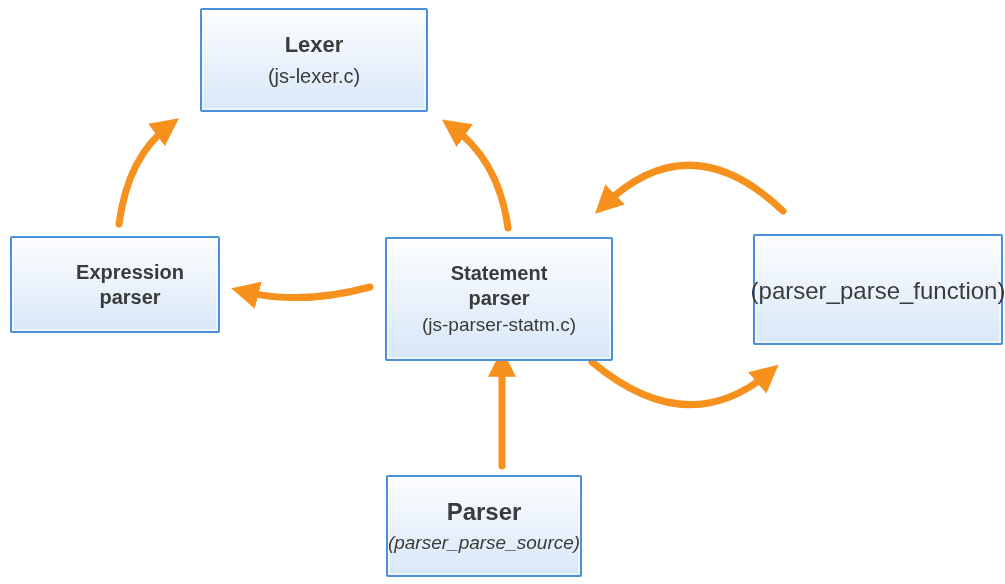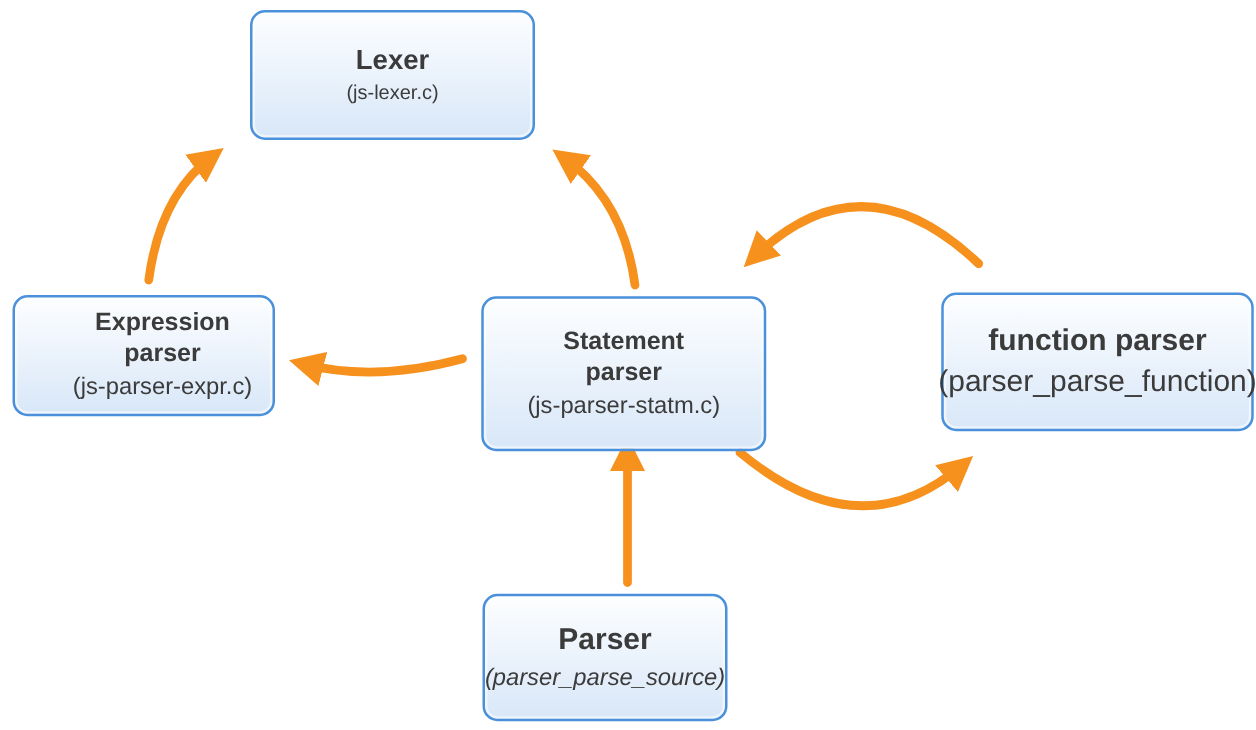--- a/index.html
+++ b/index.html
@@ -34,41 +34,41 @@
     stroke: var(--arrow);
     stroke-width: 7;
     stroke-linecap: round;
     marker-end: url(#arrowhead-marker);
   }
   .arrowhead { fill: var(--arrow); }
 
   .node {
     position: absolute;
     border: 2px solid var(--box_border);
-    border-radius: 12px;
+    border-radius: 2px;
     background: linear-gradient(180deg, var(--box_fill_top) 0%, var(--box_fill_bottom) 100%);
     box-shadow: inset 0 0 0 2px rgba(255,255,255,0.55);
     color: var(--text);
     display: flex;
     flex-direction: column;
     align-items: center;
     justify-content: center;
     text-align: center;
   }
   .node .title   { line-height: 1.25; }
   .node .subtitle{ line-height: 1.3; margin-top: 2px; }
 
   .node-lexer      { left: 200px; top: 8px;   width: 228px; height: 104px; }
   .node-expression { left: 10px;  top: 236px; width: 210px; height: 97px; padding-left: 30px;  }
   .node-statement  { left: 385px; top: 237px; width: 228px; height: 124px; }
   .node-function   { left: 753px; top: 234px; width: 250px; height: 111px; }
   .node-parser     { left: 386px; top: 475px; width: 196px; height: 102px; }
 
   .node-lexer .title      { font-size: 22px; font-weight: 700; }
-  .node-lexer .subtitle   { font-size: 16px; margin-top: 4px; }
+  .node-lexer .subtitle   { font-size: 20px; margin-top: 4px; }
 
   .node-expression .title,
   .node-statement .title  { font-size: 20px; font-weight: 600; max-width: 150px; }
   .node-expression .subtitle,
   .node-statement .subtitle { font-size: 19px; }
 
   .node-function .title   { font-size: 24px; font-weight: 700; }
   .node-function .subtitle{ font-size: 24px; }
 
   .node-parser .title     { font-size: 24px; font-weight: 700; }
@@ -94,30 +94,28 @@
     <path class="arrow" d="M 502 466 L 502 360"></path>
   </svg>
 
   <div class="node node-lexer">
     <div class="title">Lexer</div>
     <div class="subtitle">(js-lexer.c)</div>
   </div>
 
   <div class="node node-expression">
     <div class="title">Expression parser</div>
-    <div class="subtitle">(js-parser-expr.c)</div>
   </div>
 
   <div class="node node-statement">
     <div class="title">Statement parser</div>
     <div class="subtitle">(js-parser-statm.c)</div>
   </div>
 
   <div class="node node-function">
-    <div class="title">function parser</div>
     <div class="subtitle">(parser_parse_function)</div>
   </div>
 
   <div class="node node-parser">
     <div class="title">Parser</div>
     <div class="subtitle">(parser_parse_source)</div>
   </div>
 
 </div>
 

